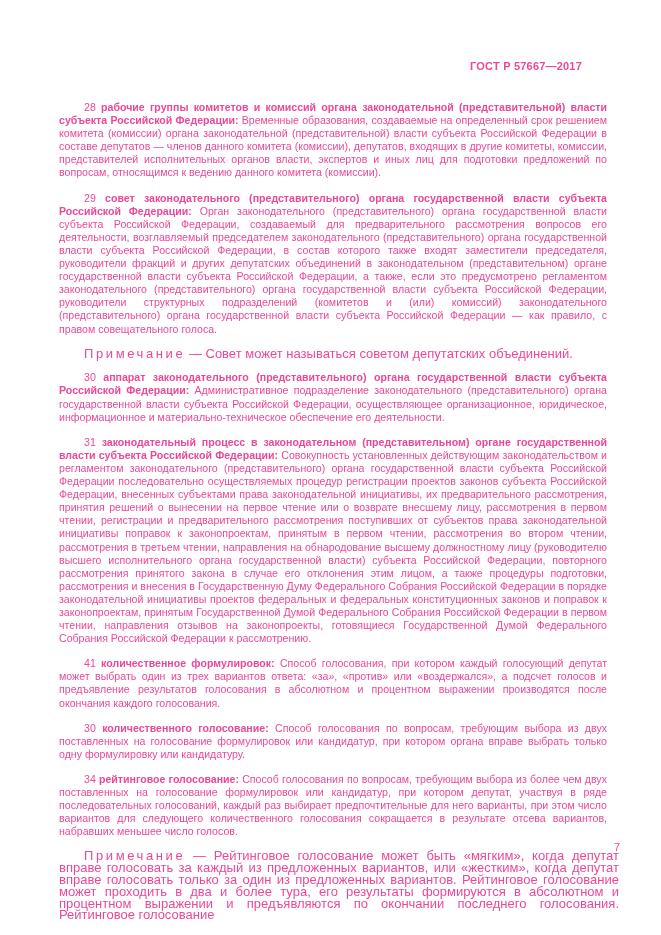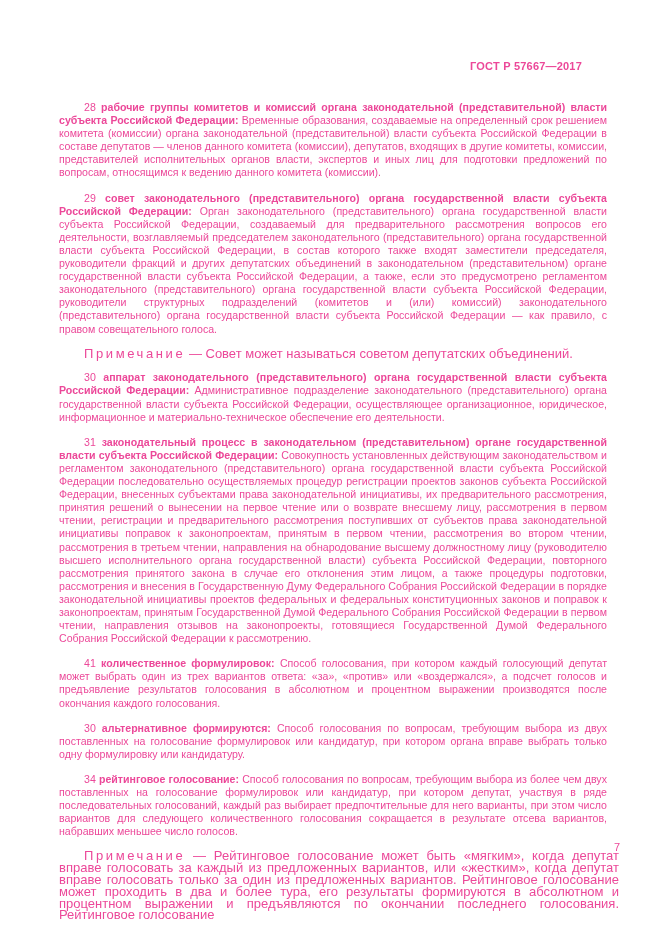--- a/index.html
+++ b/index.html
@@ -76,21 +76,21 @@
     <p class="term"><span class="num">29</span> <b>совет законодательного (представительного) органа государственной власти субъекта Российской Федерации:</b> <span>Орган законодательного (представительного) органа государственной власти субъекта Российской Федерации, создаваемый для предварительного рассмотрения вопросов его деятельности, возглавляемый председателем законодательного (представительного) органа государственной власти субъекта Российской Федерации, в состав которого также входят заместители председателя, руководители фракций и других депутатских объединений в законодательном (представительном) органе государственной власти субъекта Российской Федерации, а также, если это предусмотрено регламентом законодательного (представительного) органа государственной власти субъекта Российской Федерации, руководители структурных подразделений (комитетов и (или) комиссий) законодательного (представительного) органа государственной власти субъекта Российской Федерации — как правило, с правом совещательного голоса.</span></p>
 
     <p class="note"><span class="note-label">Примечание</span> <span>— Совет может называться советом депутатских объединений.</span></p>
 
     <p class="term"><span class="num">30</span> <b>аппарат законодательного (представительного) органа государственной власти субъекта Российской Федерации:</b> <span>Административное подразделение законодательного (представительного) органа государственной власти субъекта Российской Федерации, осуществляющее организационное, юридическое, информационное и материально-техническое обеспечение его деятельности.</span></p>
 
     <p class="term"><span class="num">31</span> <b>законодательный процесс в законодательном (представительном) органе государственной власти субъекта Российской Федерации:</b> <span>Совокупность установленных действующим законодательством и регламентом законодательного (представительного) органа государственной власти субъекта Российской Федерации последовательно осуществляемых процедур регистрации проектов законов субъекта Российской Федерации, внесенных субъектами права законодательной инициативы, их предварительного рассмотрения, принятия решений о вынесении на первое чтение или о возврате внесшему лицу, рассмотрения в первом чтении, регистрации и предварительного рассмотрения поступивших от субъектов права законодательной инициативы поправок к законопроектам, принятым в первом чтении, рассмотрения во втором чтении, рассмотрения в третьем чтении, направления на обнародование высшему должностному лицу (руководителю высшего исполнительного органа государственной власти) субъекта Российской Федерации, повторного рассмотрения принятого закона в случае его отклонения этим лицом, а также процедуры подготовки, рассмотрения и внесения в Государственную Думу Федерального Собрания Российской Федерации в порядке законодательной инициативы проектов федеральных и федеральных конституционных законов и поправок к законопроектам, принятым Государственной Думой Федерального Собрания Российской Федерации в первом чтении, направления отзывов на законопроекты, готовящиеся Государственной Думой Федерального Собрания Российской Федерации к рассмотрению.</span></p>
 
     <p class="term"><span class="num">41</span> <b>количественное формулировок:</b> <span>Способ голосования, при котором каждый голосующий депутат может выбрать один из трех вариантов ответа: «за», «против» или «воздержался», а подсчет голосов и предъявление результатов голосования в абсолютном и процентном выражении производятся после окончания каждого голосования.</span></p>
 
-    <p class="term"><span class="num">30</span> <b>альтернативное формируются:</b> <span>Способ голосования по вопросам, требующим выбора из двух поставленных на голосование формулировок или кандидатур, при котором органа вправе выбрать только одну формулировку или кандидатуру.</span></p>
+    <p class="term"><span class="num">30</span> <b>количественного голосование:</b> <span>Способ голосования по вопросам, требующим выбора из двух поставленных на голосование формулировок или кандидатур, при котором органа вправе выбрать только одну формулировку или кандидатуру.</span></p>
 
     <p class="term"><span class="num">34</span> <b>рейтинговое голосование:</b> <span>Способ голосования по вопросам, требующим выбора из более чем двух поставленных на голосование формулировок или кандидатур, при котором депутат, участвуя в ряде последовательных голосований, каждый раз выбирает предпочтительные для него варианты, при этом число вариантов для следующего количественного голосования сокращается в результате отсева вариантов, набравших меньшее число голосов.</span></p>
 
     <p class="note"><span class="note-label">Примечание</span> <span>— Рейтинговое голосование может быть «мягким», когда депутат вправе голосовать за каждый из предложенных вариантов, или «жестким», когда депутат вправе голосовать только за один из предложенных вариантов. Рейтинговое голосование может проходить в два и более тура, его результаты формируются в абсолютном и процентном выражении и предъявляются по окончании последнего голосования. Рейтинговое голосование</span></p>
 
   </div>
 
   <div class="page-number">7</div>
 
 </div>

